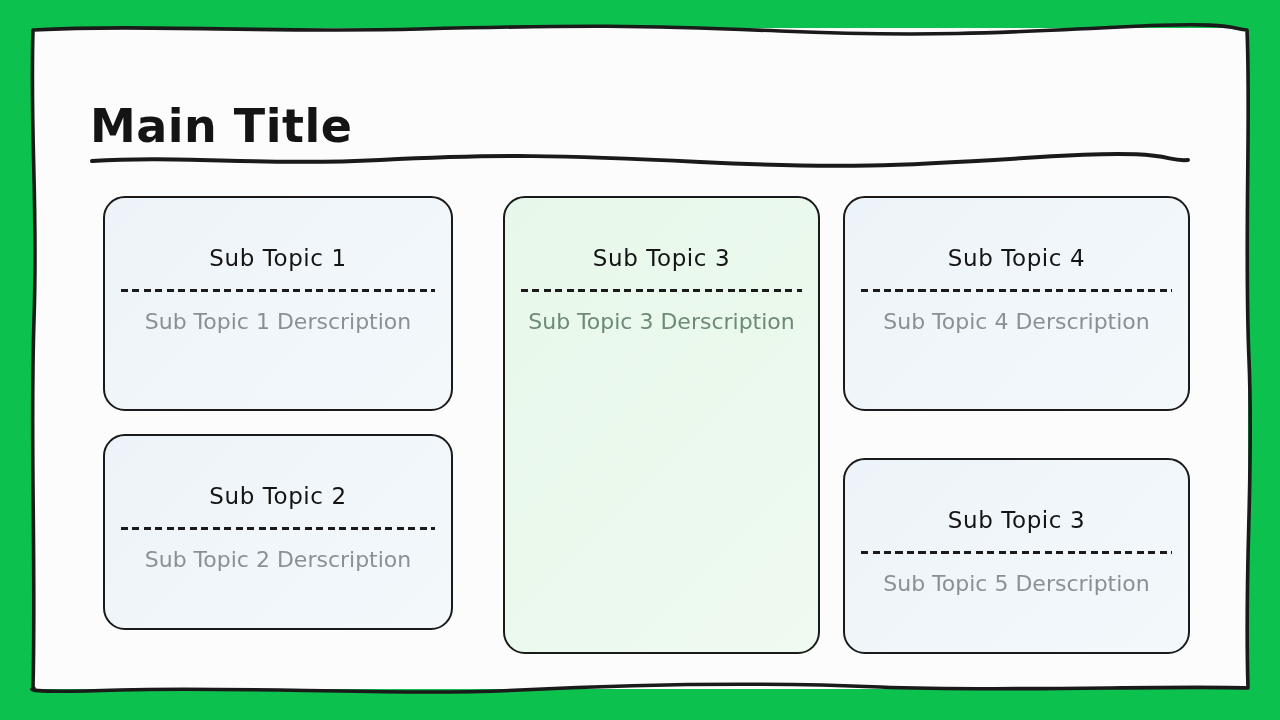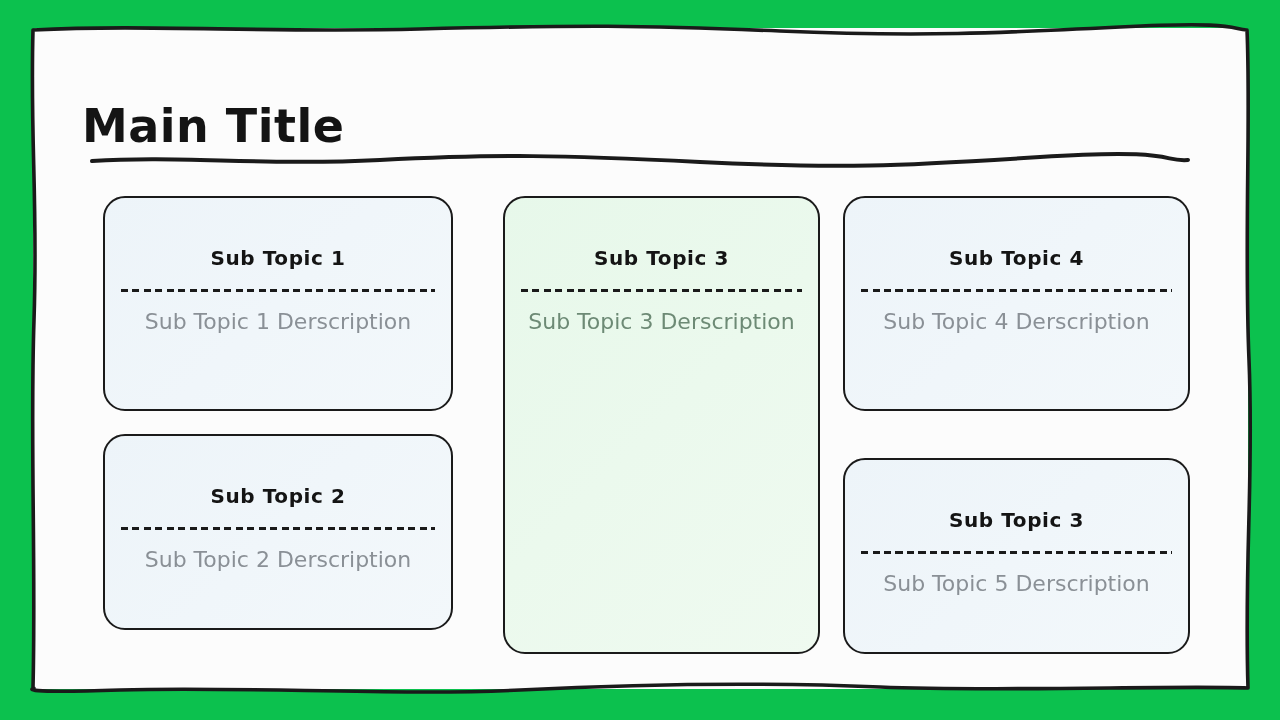--- a/index.html
+++ b/index.html
@@ -28,21 +28,21 @@
   .ink-overlay {
     position: absolute;
     left: 0;
     top: 0;
     width: 1280px;
     height: 720px;
     pointer-events: none;
   }
   .slide-title {
     position: absolute;
-    left: 82px;
+    left: 90px;
     top: 68px;
     font-size: 46px;
     font-weight: 700;
     letter-spacing: 0.5px;
     color: #141414;
     text-align: center;
   }
   .cards {
     position: absolute;
     left: 103px;
@@ -69,22 +69,22 @@
   }
   .card.green {
     background: linear-gradient(135deg, #e7f8ea 0%, #effaf0 100%);
   }
   .card-top { height: 215px; }
   .card-bottom { height: 196px; margin-top: 23px; }
   .card-tall { height: 458px; margin-left: 31px; }
   .card-title {
     margin-top: 47px;
     text-align: center;
-    font-size: 20px;
-    font-weight: 700;
+    font-size: 23px;
+    font-weight: 400;
     letter-spacing: 0.6px;
     line-height: 26px;
     color: #141414;
   }
   .card-divider {
     margin-top: 18px;
     height: 3px;
     background: repeating-linear-gradient(to right, #1a1a1a 0 7px, transparent 7px 11.5px);
   }
   .card-desc {

